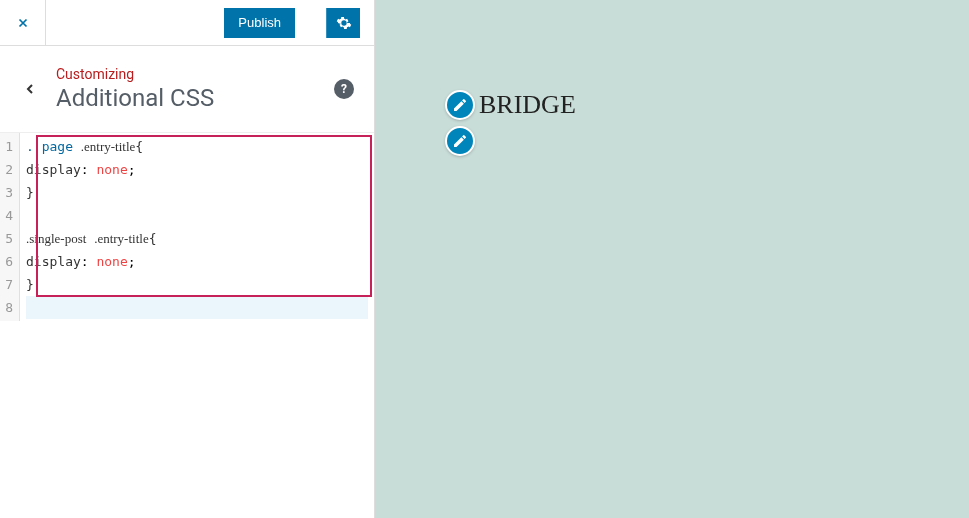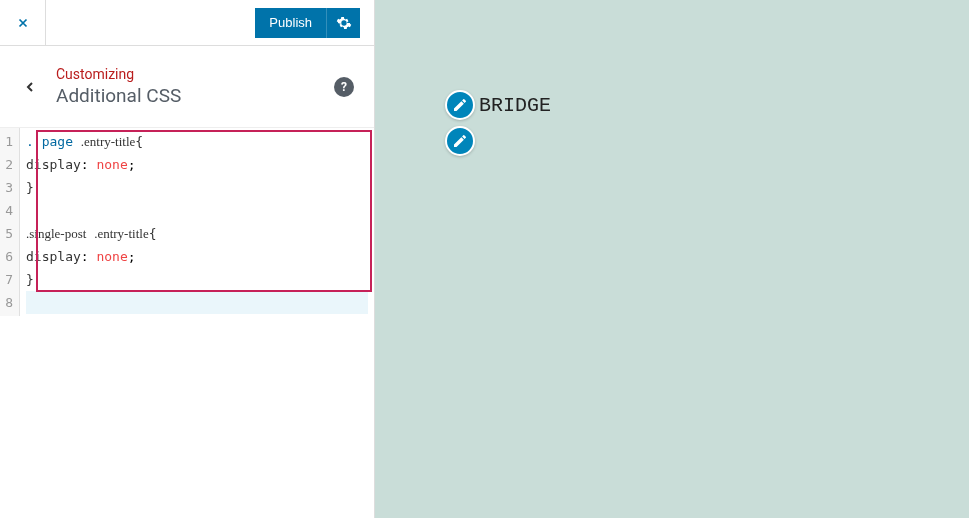--- a/index.html
+++ b/index.html
@@ -1,53 +1,53 @@
 <!DOCTYPE html>
 <html><head>
   <meta charset="utf-8">
   <style>
     * { margin: 0; padding: 0; box-sizing: border-box; }
     body { font-family: -apple-system, BlinkMacSystemFont, "Segoe UI", Roboto, sans-serif; width: 969px; height: 518px; display: flex; overflow: hidden; }
     
     .sidebar { width: 375px; background: #fff; display: flex; flex-direction: column; border-right: 1px solid #ddd; }
     
-    .topbar { height: 46px; border-bottom: 1px solid #ddd; display: flex; align-items: center; padding: 0 12px; }
+    .topbar { height: 46px; border-bottom: 1px solid #ddd; display: flex; align-items: center; padding: 0 12px; gap: 31px; }
     .close-btn { width: 46px; height: 46px; display: flex; align-items: center; justify-content: center; border-right: 1px solid #ddd; margin-left: -12px; cursor: pointer; }
     .close-btn svg { width: 14px; height: 14px; }
     .spacer { flex: 1; }
     .publish-btn { background: #0073aa; color: #fff; border: none; height: 30px; padding: 0 14px; font-size: 13px; cursor: pointer; display: flex; align-items: center; }
     .gear-btn { background: #0073aa; border: none; border-left: 1px solid rgba(255,255,255,0.2); height: 30px; width: 34px; display: flex; align-items: center; justify-content: center; cursor: pointer; margin-right: 2px; }
     .gear-btn svg { width: 16px; height: 16px; fill: #fff; }
     
     .section-header { display: flex; align-items: center; padding: 20px 20px 20px 10px; border-bottom: 1px solid #eee; }
     .back-btn { width: 40px; height: 40px; display: flex; align-items: center; justify-content: center; cursor: pointer; margin-right: 6px; }
     .back-btn svg { width: 16px; height: 16px; }
     .section-titles { flex: 1; }
     .section-sub { font-size: 14px; color: #b91c1c; }
-    .section-main { font-size: 19px; color: #555d66; font-weight: 400; margin-top: 2px; }
+    .section-main { font-size: 24px; color: #555d66; font-weight: 400; margin-top: 2px; }
     .help-btn { width: 20px; height: 20px; border-radius: 50%; background: #555d66; color: #fff; display: flex; align-items: center; justify-content: center; font-size: 12px; font-weight: bold; cursor: pointer; }
     
     .editor-area { flex: 1; padding: 0; position: relative; }
     .code-editor { display: flex; font-family: Consolas, Monaco, monospace; font-size: 13px; line-height: 23px; }
     .gutter { background: #f7f7f7; color: #999; text-align: right; padding: 2px 6px 2px 4px; user-select: none; border-right: 1px solid #e0e0e0; min-width: 20px; }
     .code-lines { flex: 1; padding: 2px 6px; }
     .code-line { white-space: pre; min-height: 23px; }
     .code-line.active { background: #eaf6fb; }
     .tok-sel { color: #0369a1; }
     .tok-sel2 { color: #333; font-family: Liberation Serif, serif; }
     .tok-prop { color: #333; }
     .tok-val { color: #ef4444; }
     .tok-brace { color: #333; }
     .highlight-box { position: absolute; border: 2px solid #c62158; left: 36px; top: 2px; width: 336px; height: 162px; pointer-events: none; }
     
     .preview { flex: 1; background: #c9ddd8; padding: 90px 20px 20px 70px; }
     .preview-row { display: flex; align-items: center; margin-bottom: 6px; }
     .edit-badge { width: 30px; height: 30px; border-radius: 50%; background: #0085ba; border: 2px solid #fff; box-shadow: 0 1px 3px rgba(0,0,0,0.2); display: flex; align-items: center; justify-content: center; cursor: pointer; margin-right: 4px; }
     .edit-badge svg { width: 16px; height: 16px; fill: #fff; }
-    .site-title { font-size: 20px; color: #222; font-weight: 400; font-family: Liberation Mono, monospace; }
+    .site-title { font-size: 26px; color: #222; font-weight: 400; font-family: Liberation Serif, serif; }
     .site-tagline { font-size: 21px; color: #222; font-weight: 400; }
   </style>
 </head>
 <body>
 
 <div class="sidebar">
   <div class="topbar">
     <div class="close-btn">
       <svg viewBox="0 0 24 24" fill="none" stroke="#0073aa" stroke-width="3">
           <path d="M18 6L6 18M6 6l12 12"></path>

